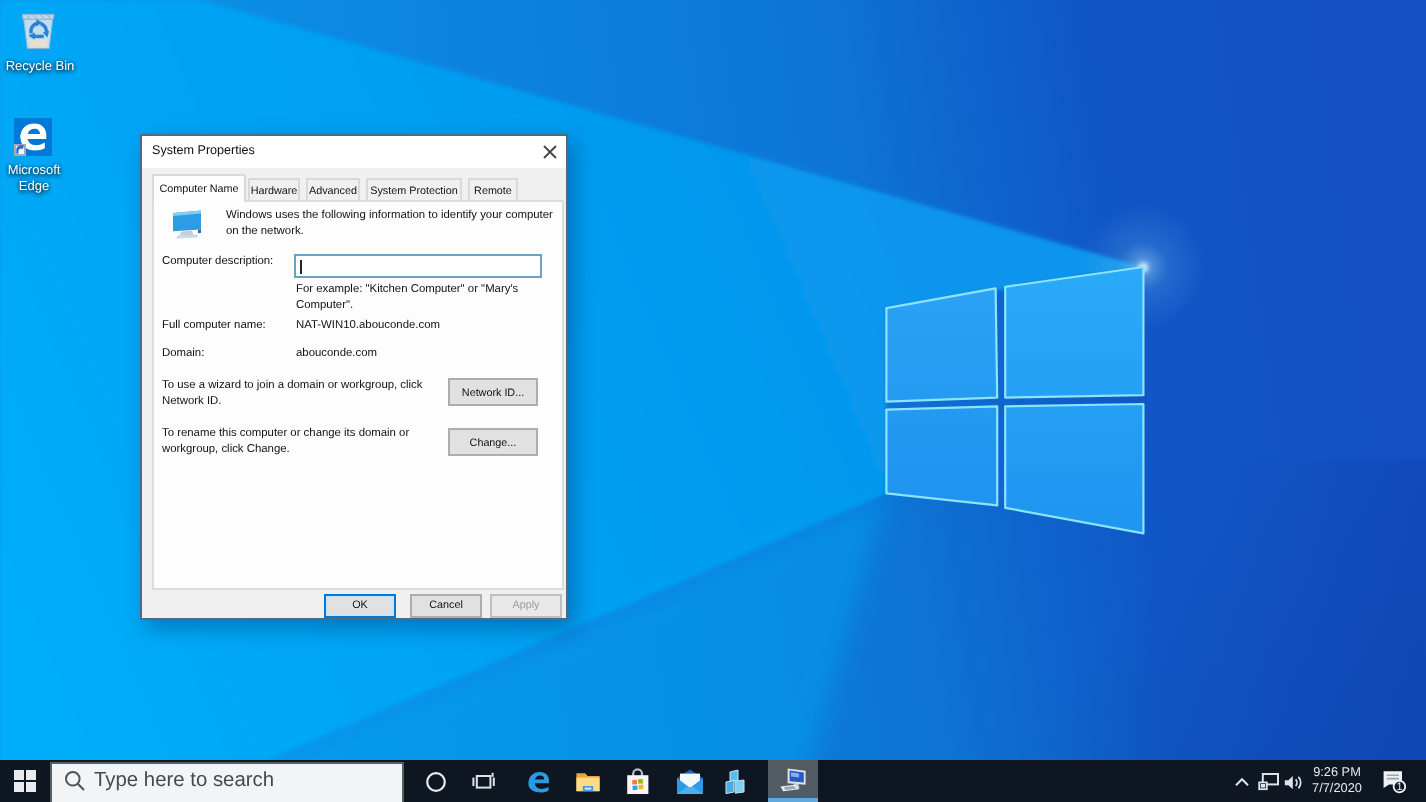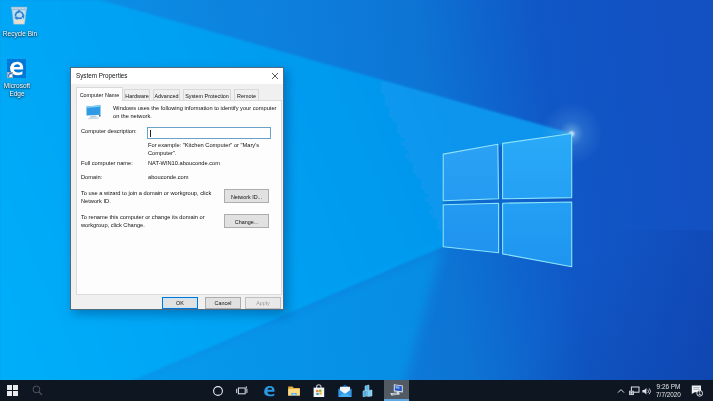--- a/index.html
+++ b/index.html
@@ -159,20 +159,21 @@
 <div id="taskbar">
 
  <svg width="11" height="11" viewBox="0 0 11 11" style="position:absolute;left:7px;top:5px">
   <g fill="#e8eaed">
           <rect x="0" y="0" width="5" height="5"></rect>
           <rect x="6" y="0" width="5" height="5"></rect>
           <rect x="0" y="6" width="5" height="5"></rect>
           <rect x="6" y="6" width="5" height="5"></rect>
         </g>
  </svg>
+ <div id="search"><span>Type here to search</span></div>
  <svg width="11" height="11" viewBox="0 0 11 11" style="position:absolute;left:32px;top:4.5px">
   <circle cx="4.4" cy="4.4" r="3.4" fill="none" stroke="#50555b" stroke-width="1"></circle>
   <line x1="7" y1="7" x2="10" y2="10" stroke="#50555b" stroke-width="1.1"></line>
  </svg>
 
  <svg width="12" height="12" viewBox="0 0 12 12" style="position:absolute;left:212px;top:5px">
   <circle cx="6" cy="6" r="4.4" fill="none" stroke="#e8eaed" stroke-width="1.1"></circle>
  </svg>
 
  <svg width="12" height="12" viewBox="0 0 12 12" style="position:absolute;left:236px;top:5px">

